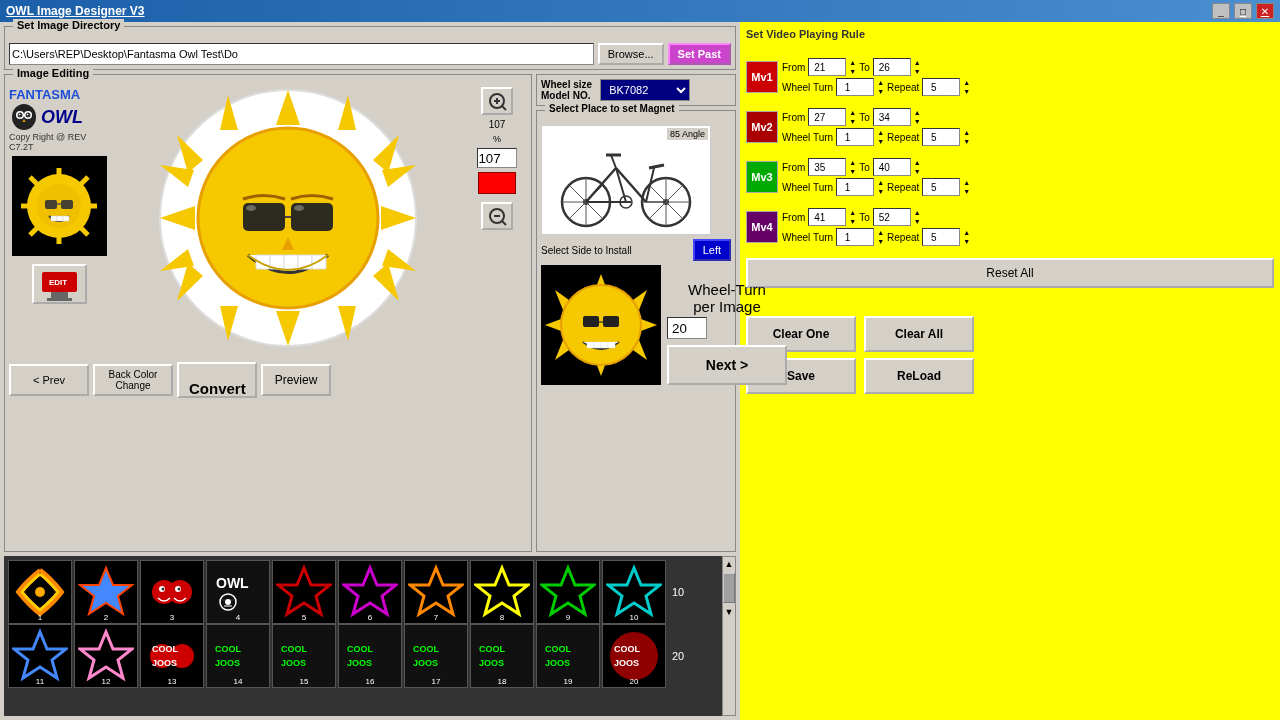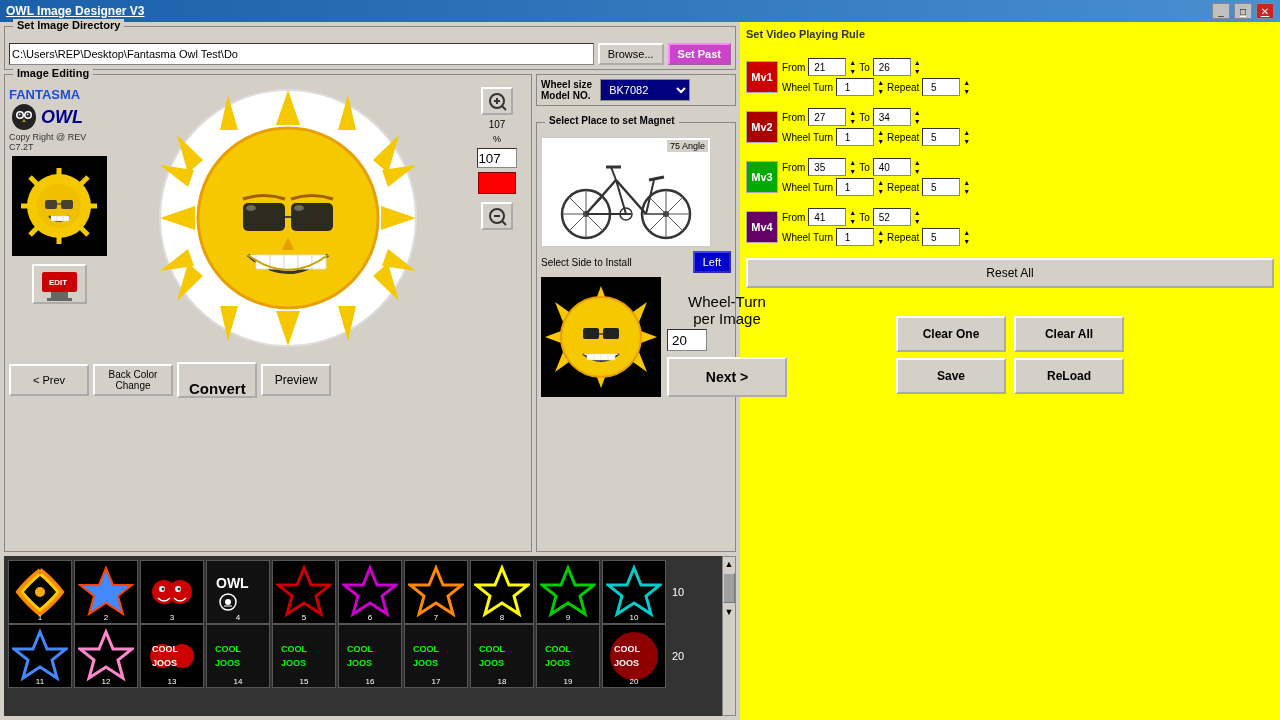--- a/index.html
+++ b/index.html
@@ -238,21 +238,21 @@
       background: #d4d0c8;
       border: 2px outset #fff;
       cursor: pointer;
       font-size: 12px;
       width: 70px;
     }
     .right-side-panel {
       width: 200px;
       display: flex;
       flex-direction: column;
-      gap: 16px;
+      gap: 4px;
     }
     .wheel-model-row {
       display: flex;
       gap: 8px;
       align-items: center;
       padding: 4px;
       background: #d4d0c8;
       border: 1px solid #888;
     }
     .model-select {
@@ -429,21 +429,20 @@
       width: 100%;
       height: 30px;
       background: #d4d0c8;
       border: 2px outset #fff;
       cursor: pointer;
       font-size: 12px;
     }
     .btn-row {
       display: flex;
       gap: 8px;
-      justify-content: center;
     }
     .btn-large {
       width: 110px;
       height: 36px;
       background: #d4d0c8;
       border: 2px outset #fff;
       cursor: pointer;
       font-size: 12px;
       font-weight: bold;
     }
@@ -696,21 +695,21 @@
               <line x1="70" y1="38" x2="65" y2="25" stroke="#333" stroke-width="2"></line>
               <line x1="60" y1="25" x2="75" y2="25" stroke="#333" stroke-width="3"></line>
 
               <line x1="100" y1="72" x2="108" y2="38" stroke="#333" stroke-width="2"></line>
               <line x1="103" y1="38" x2="118" y2="35" stroke="#333" stroke-width="3"></line>
 
               <circle cx="80" cy="72" r="6" stroke="#333" stroke-width="1.5" fill="none"></circle>
               <line x1="75" y1="72" x2="85" y2="72" stroke="#333" stroke-width="2"></line>
             </svg>
             <div class="angle-badge">
-              <span>75</span>
+              <span>85</span>
               <span>Angle</span>
             </div>
           </div>
 
           <div class="side-install-row">
             <span>Select Side to Install</span>
             <button class="btn-left">Left</button>
           </div>
 
           <div style="display:flex;gap:6px;margin-top:4px;">

